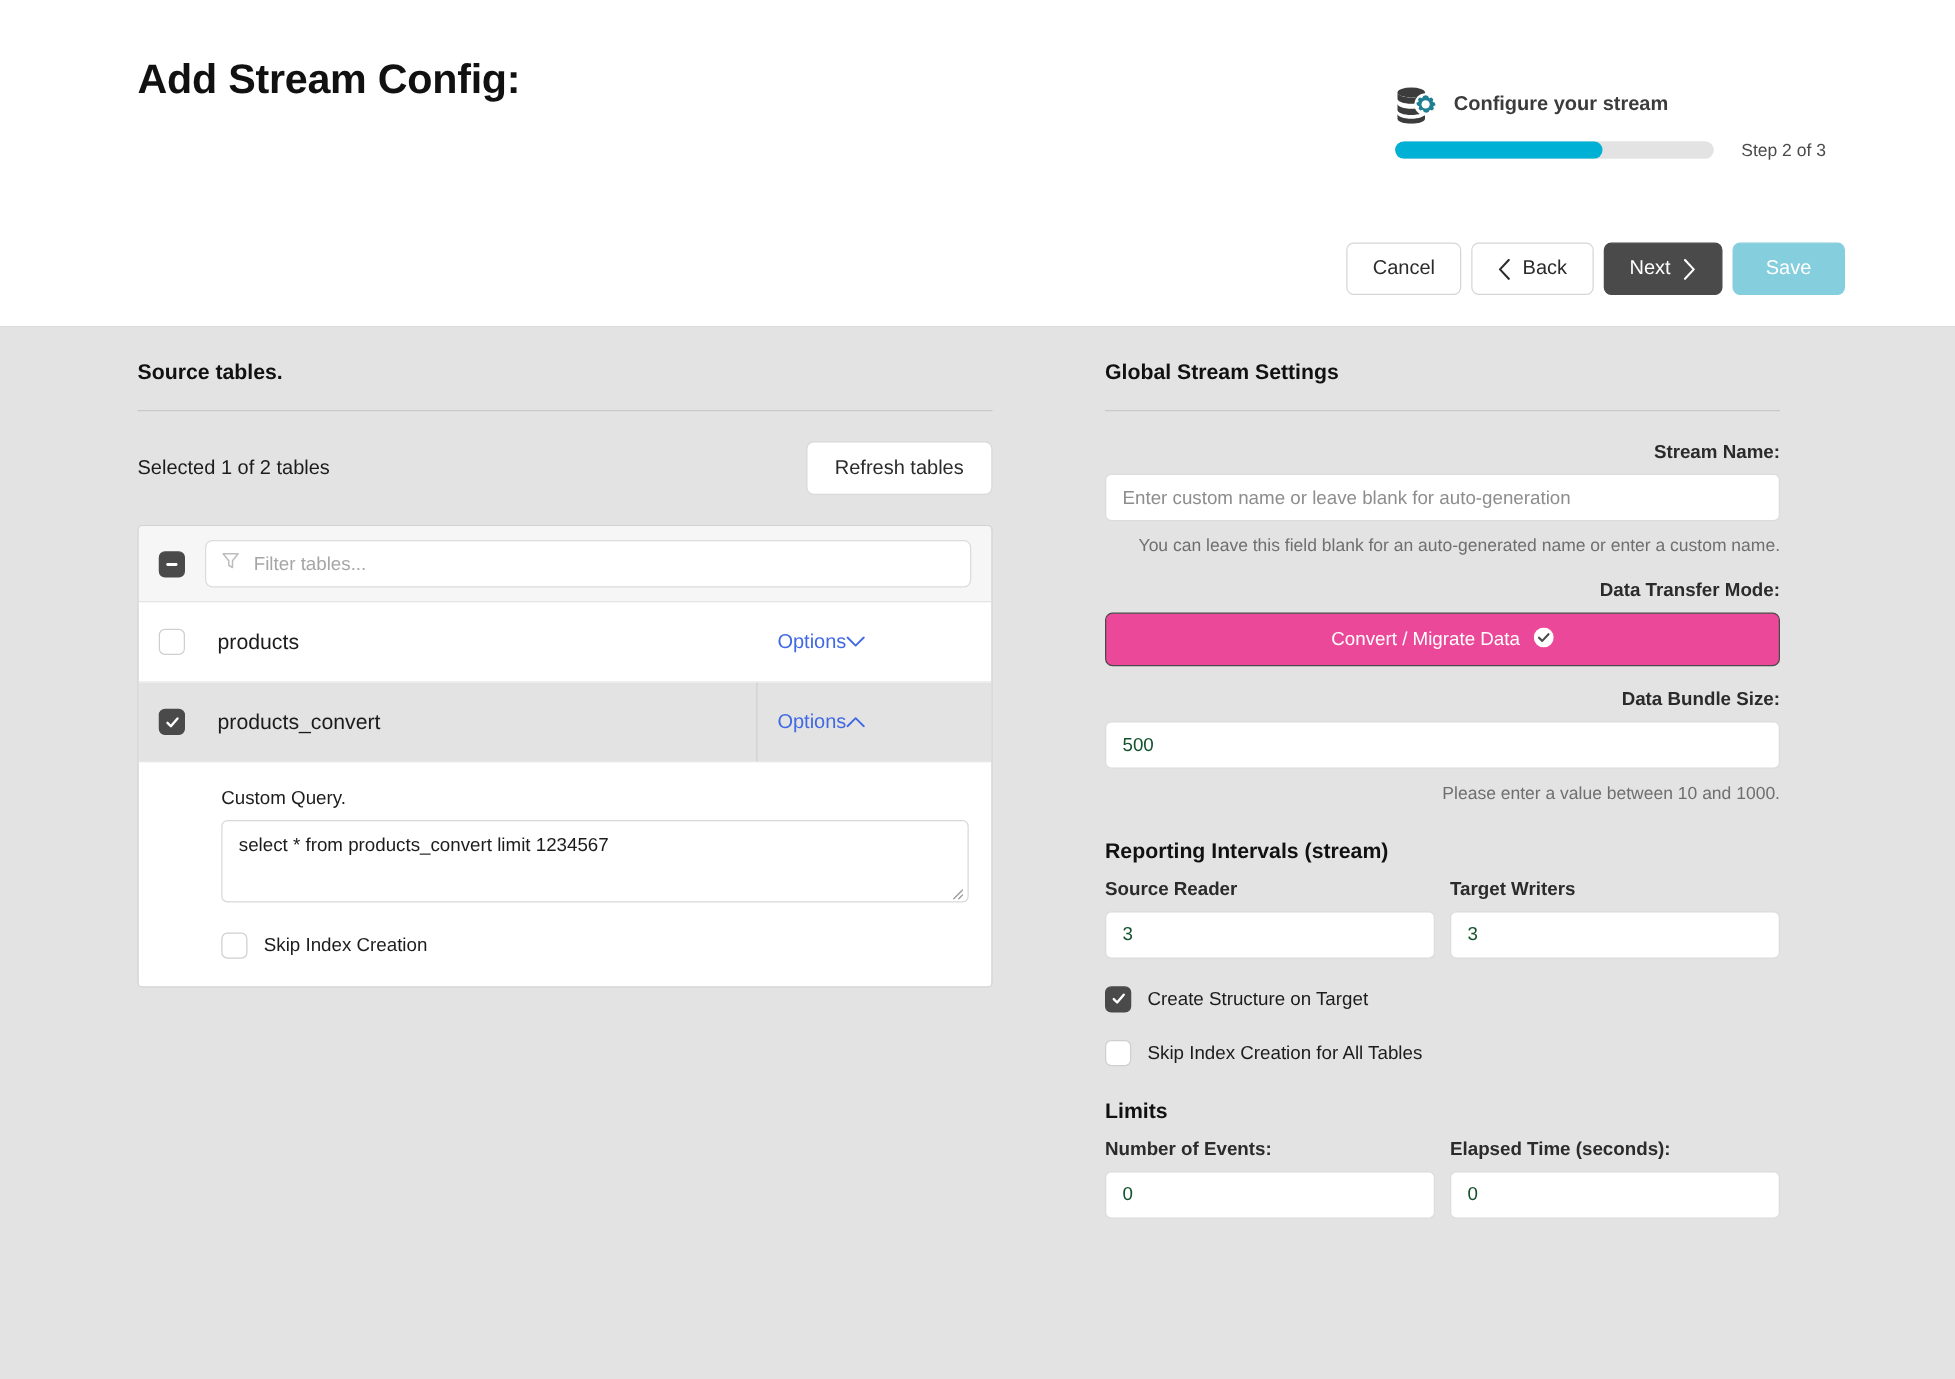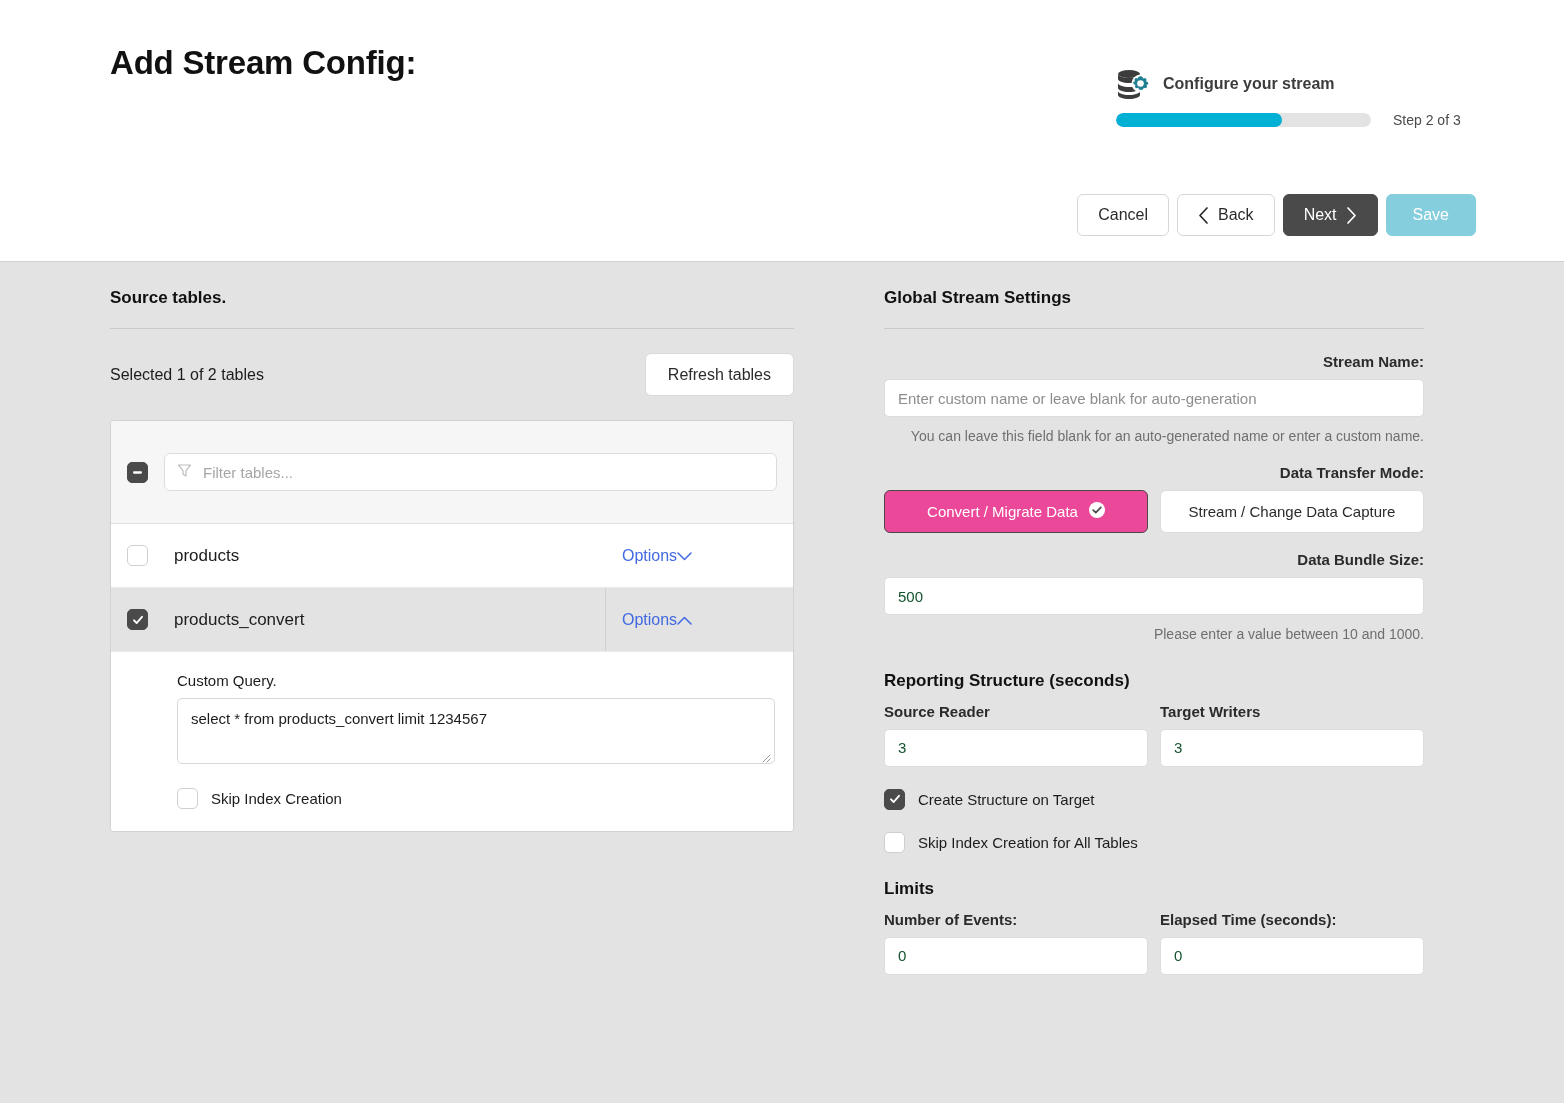--- a/index.html
+++ b/index.html
@@ -154,21 +154,21 @@
   .tbl-box {
     border: 1px solid #d2d2d2;
     border-radius: 4px;
     background: #ffffff;
     overflow: hidden;
   }
   .tbl-filterbar {
     display: flex;
     align-items: center;
     gap: 16px;
-    padding: 32px 16px;
+    padding: 11px 16px;
     background: #f6f6f6;
     border-bottom: 1px solid #e0e0e0;
     text-align: center;
   }
   .cbox {
     width: 21px; height: 21px;
     border-radius: 5px;
     flex: 0 0 auto;
     display: inline-flex;
     align-items: center;
@@ -468,33 +468,30 @@
       <div class="mode-row">
         <div class="mode-btn mode-on">
           <span>Convert / Migrate Data</span>
           <span>
             <svg width="16" height="16" viewBox="0 0 16 16">
                 <circle cx="8" cy="8" r="8" fill="#ffffff"></circle>
                 <path d="M4.2 8.2 L6.8 10.7 L11.8 5.4" fill="none" stroke="#4a4a4a" stroke-width="1.7" stroke-linecap="round" stroke-linejoin="round"></path>
               </svg>
           </span>
         </div>
-        <div class="mode-btn mode-off">
-          <span>Stream / Change Data Capture</span>
-        </div>
       </div>
     </div>
 
     <div class="fld-group">
       <div class="fld-label">Data Bundle Size:</div>
       <div class="txt-input">500</div>
       <div class="helper">Please enter a value between 10 and 1000.</div>
     </div>
 
-    <div class="sub-head">Reporting Structure (seconds)</div>
+    <div class="sub-head">Reporting Intervals (stream)</div>
     <div class="two-col">
       <div>
         <div class="fld-label">Source Reader</div>
         <div class="txt-input">3</div>
       </div>
       <div>
         <div class="fld-label">Target Writers</div>
         <div class="txt-input">3</div>
       </div>
     </div>

